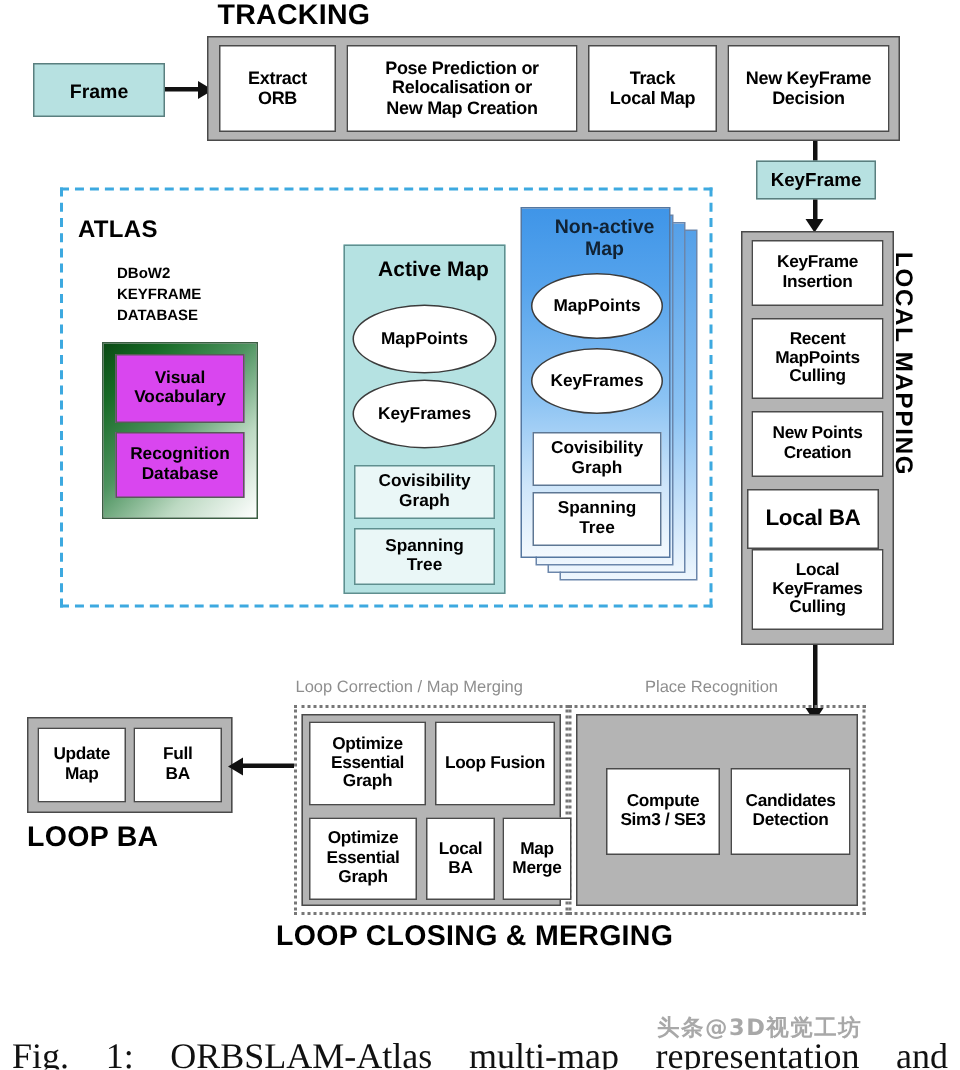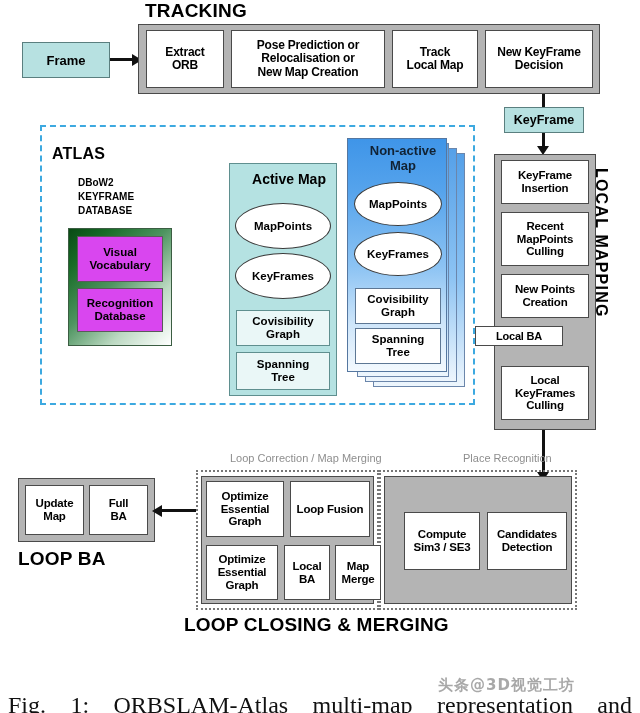--- a/index.html
+++ b/index.html
@@ -95,21 +95,21 @@
     font-weight:bold;
     line-height:1.12;
   }
 
   
   .dotted{
     border:2px dotted #777;
   }
 
   
-  .faint{color:#8e8e8e;font-size:11px;margin-left:33px;}
+  .faint{color:#8e8e8e;font-size:11px;}
 
   
   .vtext{
     transform:rotate(90deg);
     transform-origin:left top;
     white-space:nowrap;
     font-weight:bold;
     letter-spacing:1.2px;
   }
 
@@ -280,21 +280,21 @@
       <span>MapPoints</span><br>
       <span>Culling</span>
     </span>
   </div>
   <div class="abs node node-in ctr" style="left:501px;top:274px;width:88px;height:44px;font-size:11.5px;">
     <span>
       <span>New Points</span><br>
       <span>Creation</span>
     </span>
   </div>
-  <div class="abs node node-in ctr" style="left:475px;top:326px;width:88px;height:20px;font-size:11px;">
+  <div class="abs node node-in ctr" style="left:498px;top:326px;width:88px;height:40px;font-size:15px;">
     <span>Local BA</span>
   </div>
   <div class="abs node node-in ctr" style="left:501px;top:366px;width:88px;height:54px;font-size:11.5px;">
     <span>
       <span>Local</span><br>
       <span>KeyFrames</span><br>
       <span>Culling</span>
     </span>
   </div>
 

